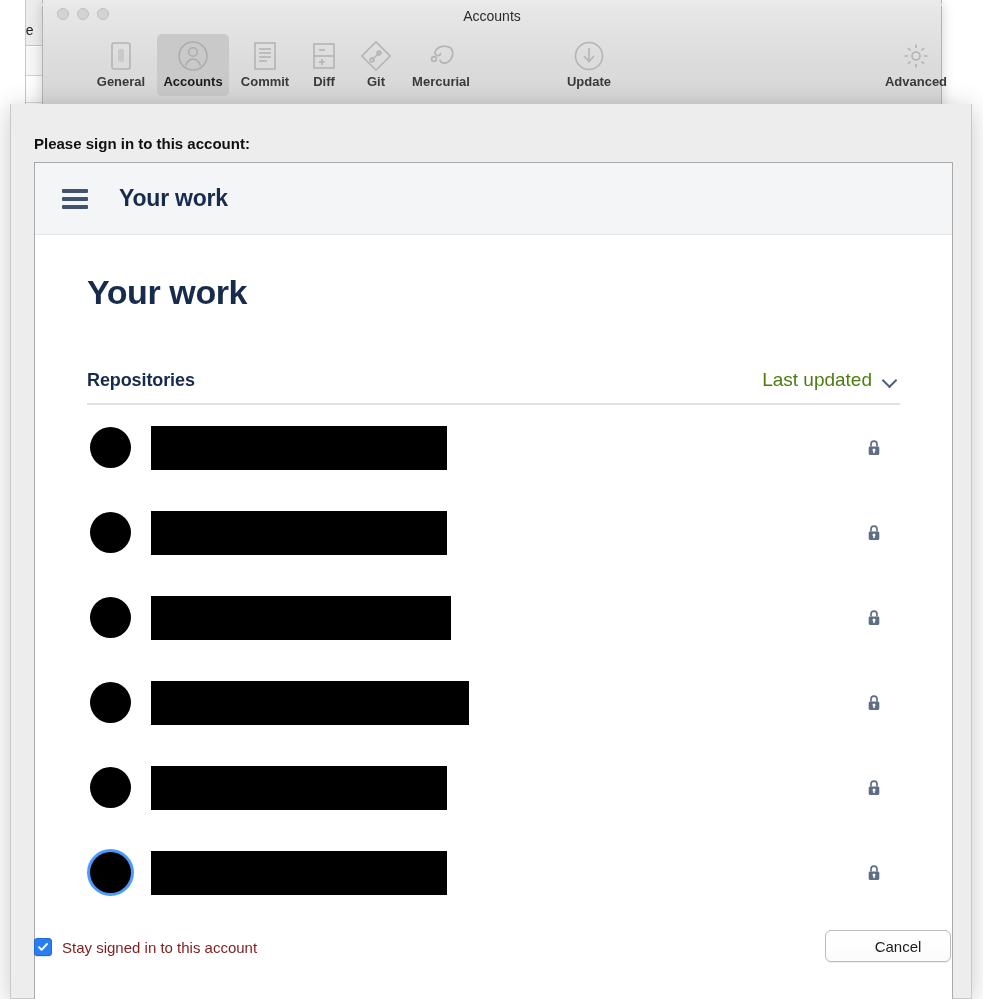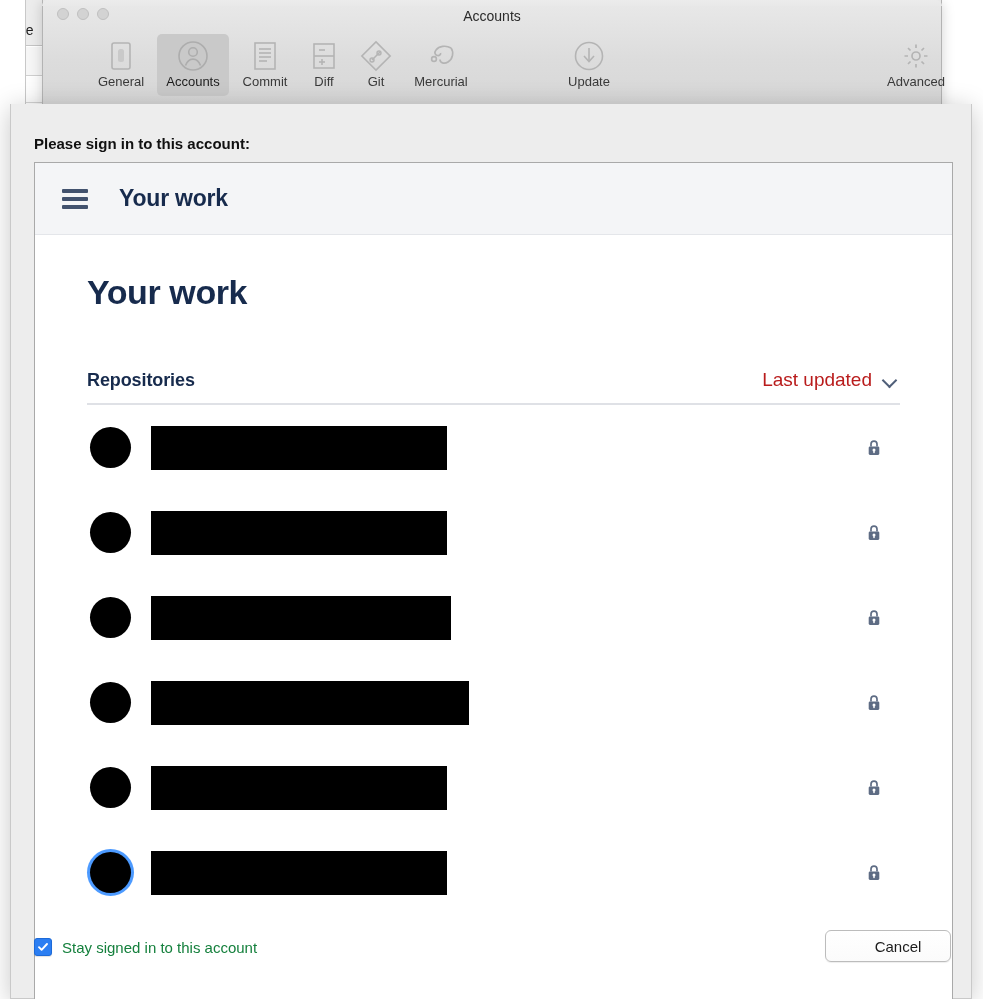--- a/index.html
+++ b/index.html
@@ -69,21 +69,21 @@
   .win-title {
     position: absolute; left: 0; right: 0; top: 8px;
     text-align: center; font-size: 14px; color: #2b2b2b; font-weight: 400;
   }
   .toolbar {
     position: absolute; left: 0; top: 30px; right: 0; height: 74px;
   }
   .tb-item {
     position: absolute; top: 4px; width: 72px; height: 62px;
     display: flex; flex-direction: column; align-items: center; justify-content: flex-start;
-    border-radius: 5px; padding-top: 5px;
+    border-radius: 5px; padding-top: 5px; font-weight: bold;
   }
   .tb-item.selected { background: #c9c9c9; }
   .tb-icon { height: 34px; display: flex; align-items: center; justify-content: center; }
   .tb-label {
     font-size: 13px; color: #3a3a3a; white-space: nowrap; margin-top: 1px;
   }
   .tb-item.selected .tb-label { color: #1c1c1c; }
 
   
   #sheet {
@@ -123,21 +123,21 @@
     justify-content: space-between;
     border-bottom: 2px solid #dfe1e6; padding-bottom: 12px;
   }
   .section-title {
     font-size: 18px; font-weight: bold; color: #172b4d; letter-spacing: -0.1px;
   }
   .sort-control {
     display: flex; align-items: center; gap: 12px; cursor: pointer;
     padding-right: 3px;
   }
-  .sort-label { font-size: 19px; color: #b91c1c; }
+  .sort-label { font-size: 19px; color: #4d7c0f; }
   .chev { width: 13px; height: 13px; position: relative; }
   .chev::before {
     content: ""; position: absolute; left: 0; top: 1px;
     width: 9px; height: 9px;
     border-right: 2.5px solid #505f79; border-bottom: 2.5px solid #505f79;
     transform: rotate(45deg);
   }
   .repo-list { margin-top: 0; }
   .repo-row {
     height: 85px; display: flex; align-items: center; position: relative;
@@ -159,21 +159,21 @@
     position: absolute; left: 23px; top: 24px;
     display: flex; align-items: center; gap: 10px; cursor: pointer;
   }
   .checkbox {
     width: 18px; height: 18px; border-radius: 3px;
     background: #2b7ef2; border: 1px solid #1d6ad8;
     display: flex; align-items: center; justify-content: center;
     box-shadow: 0 1px 1px rgba(0,0,0,0.12);
   }
   .checkbox svg { display: block; }
-  .stay-label { font-size: 15px; color: #15803d; }
+  .stay-label { font-size: 15px; color: #7f1d1d; }
   .cancel-button {
     position: absolute; right: 20px; top: 16px;
     width: 126px; height: 32px;
     background: linear-gradient(to bottom, #ffffff, #fbfbfb);
     border: 1px solid #bcbcbc; border-radius: 6px;
     font-size: 15px; color: #1c1c1c;
     display: flex; align-items: center; justify-content: center;
     box-shadow: 0 1px 1px rgba(0,0,0,0.07);
     cursor: pointer;
     padding-left: 20px;

